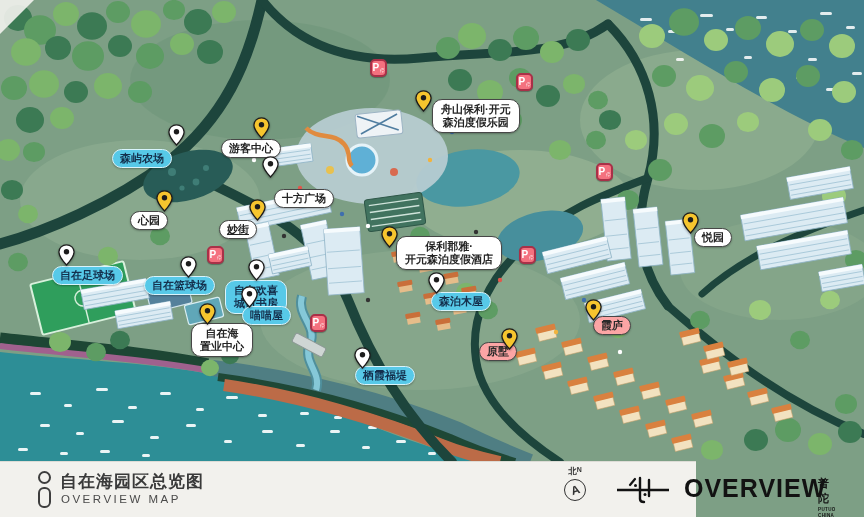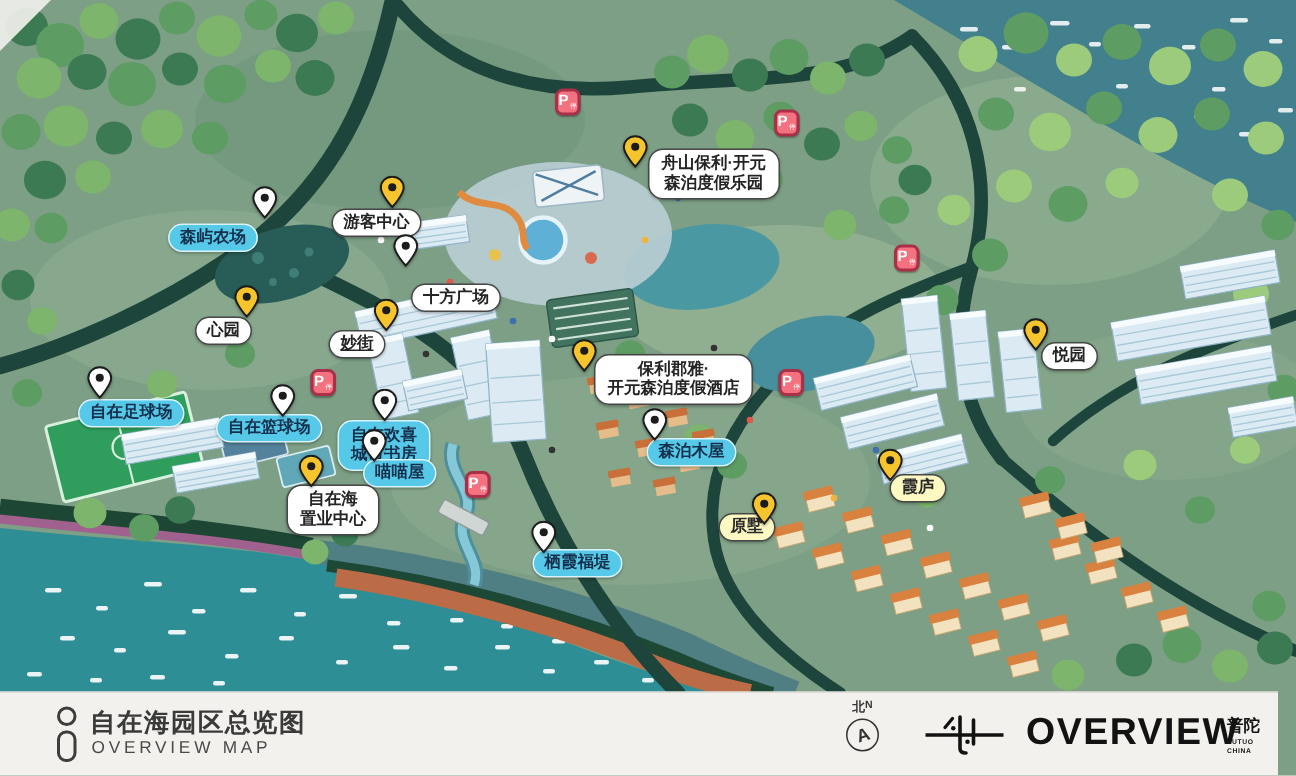--- a/index.html
+++ b/index.html
@@ -6,33 +6,33 @@
   #stage{position:relative;width:864px;height:517px;overflow:hidden;
          font-family:"Liberation Sans","DejaVu Sans",sans-serif;background:#7d9f85;}
   #mapsvg{position:absolute;left:0;top:0;display:block;}
   #pin-layer{position:absolute;left:0;top:0;width:864px;height:462px;}
 
   .pill{position:absolute;display:flex;align-items:center;justify-content:center;
         font-weight:bold;font-size:11px;line-height:1.18;border-radius:11px;
         padding:2px 7px;white-space:nowrap;box-shadow:0 1px 2px rgba(0,0,0,.28);z-index:4;}
   .pill.white{background:#ffffff;color:#242424;border:1.5px solid #474747;}
   .pill.cyan {background:#57c9e8;color:#14304d;border:1.5px solid #d9f4fb;}
-  .pill.cream{background:#fef9c3;color:#2a2a2a;border:1.5px solid #474747;}
+  .pill.cream{background:#fca5a5;color:#2a2a2a;border:1.5px solid #474747;}
   .pill.two{white-space:pre-line;text-align:center;border-radius:10px;padding:3px 8px;}
 
   .pin{position:absolute;width:17px;height:22px;z-index:5;}
   .pin svg{filter:drop-shadow(0 1px 1px rgba(0,0,0,.35));}
 
   .pspot{position:absolute;width:17px;height:18px;background:#f4717f;border:2px solid #a93048;
          border-radius:5px;color:#fff;display:flex;align-items:center;justify-content:center;
          box-sizing:border-box;z-index:3;box-shadow:0 1px 1px rgba(0,0,0,.3);}
   .pspot .pg{font-weight:bold;font-size:10px;line-height:1;}
   .pspot .ps{font-size:4.5px;line-height:1;align-self:flex-end;margin:0 0 2px 1px;}
 
-  #footer{position:absolute;left:0;bottom:0;width:852px;height:55px;background:#f2f1ed;
+  #footer{position:absolute;left:0;bottom:0;width:696px;height:55px;background:#f2f1ed;
           border-top:1px solid #dddcd6;z-index:10;margin-top:26px;}
   .legend-icon{position:absolute;left:37px;top:9px;width:14px;height:36px;}
   .legend-ring{width:9px;height:9px;border:2px solid #3d3d3d;border-radius:50%;margin:0 auto;}
   .legend-pill{width:9px;height:17px;border:2px solid #3d3d3d;border-radius:6px;margin:3px auto 0;}
   .f-title{position:absolute;left:60px;top:8px;font-size:17px;font-weight:bold;color:#3a3a3a;letter-spacing:1px;}
   .f-sub{position:absolute;left:61px;top:31px;font-size:11.5px;color:#4a4a4a;letter-spacing:2.5px;}
   .compass{position:absolute;left:560px;top:4px;width:30px;text-align:center;color:#333;}
   .compass .cn{font-size:8.5px;font-weight:bold;}
   .compass .cn .n{font-size:7px;vertical-align:2px;}
   .compass .dial{width:20px;height:20px;border:1.6px solid #333;border-radius:50%;margin:1px auto 0;

